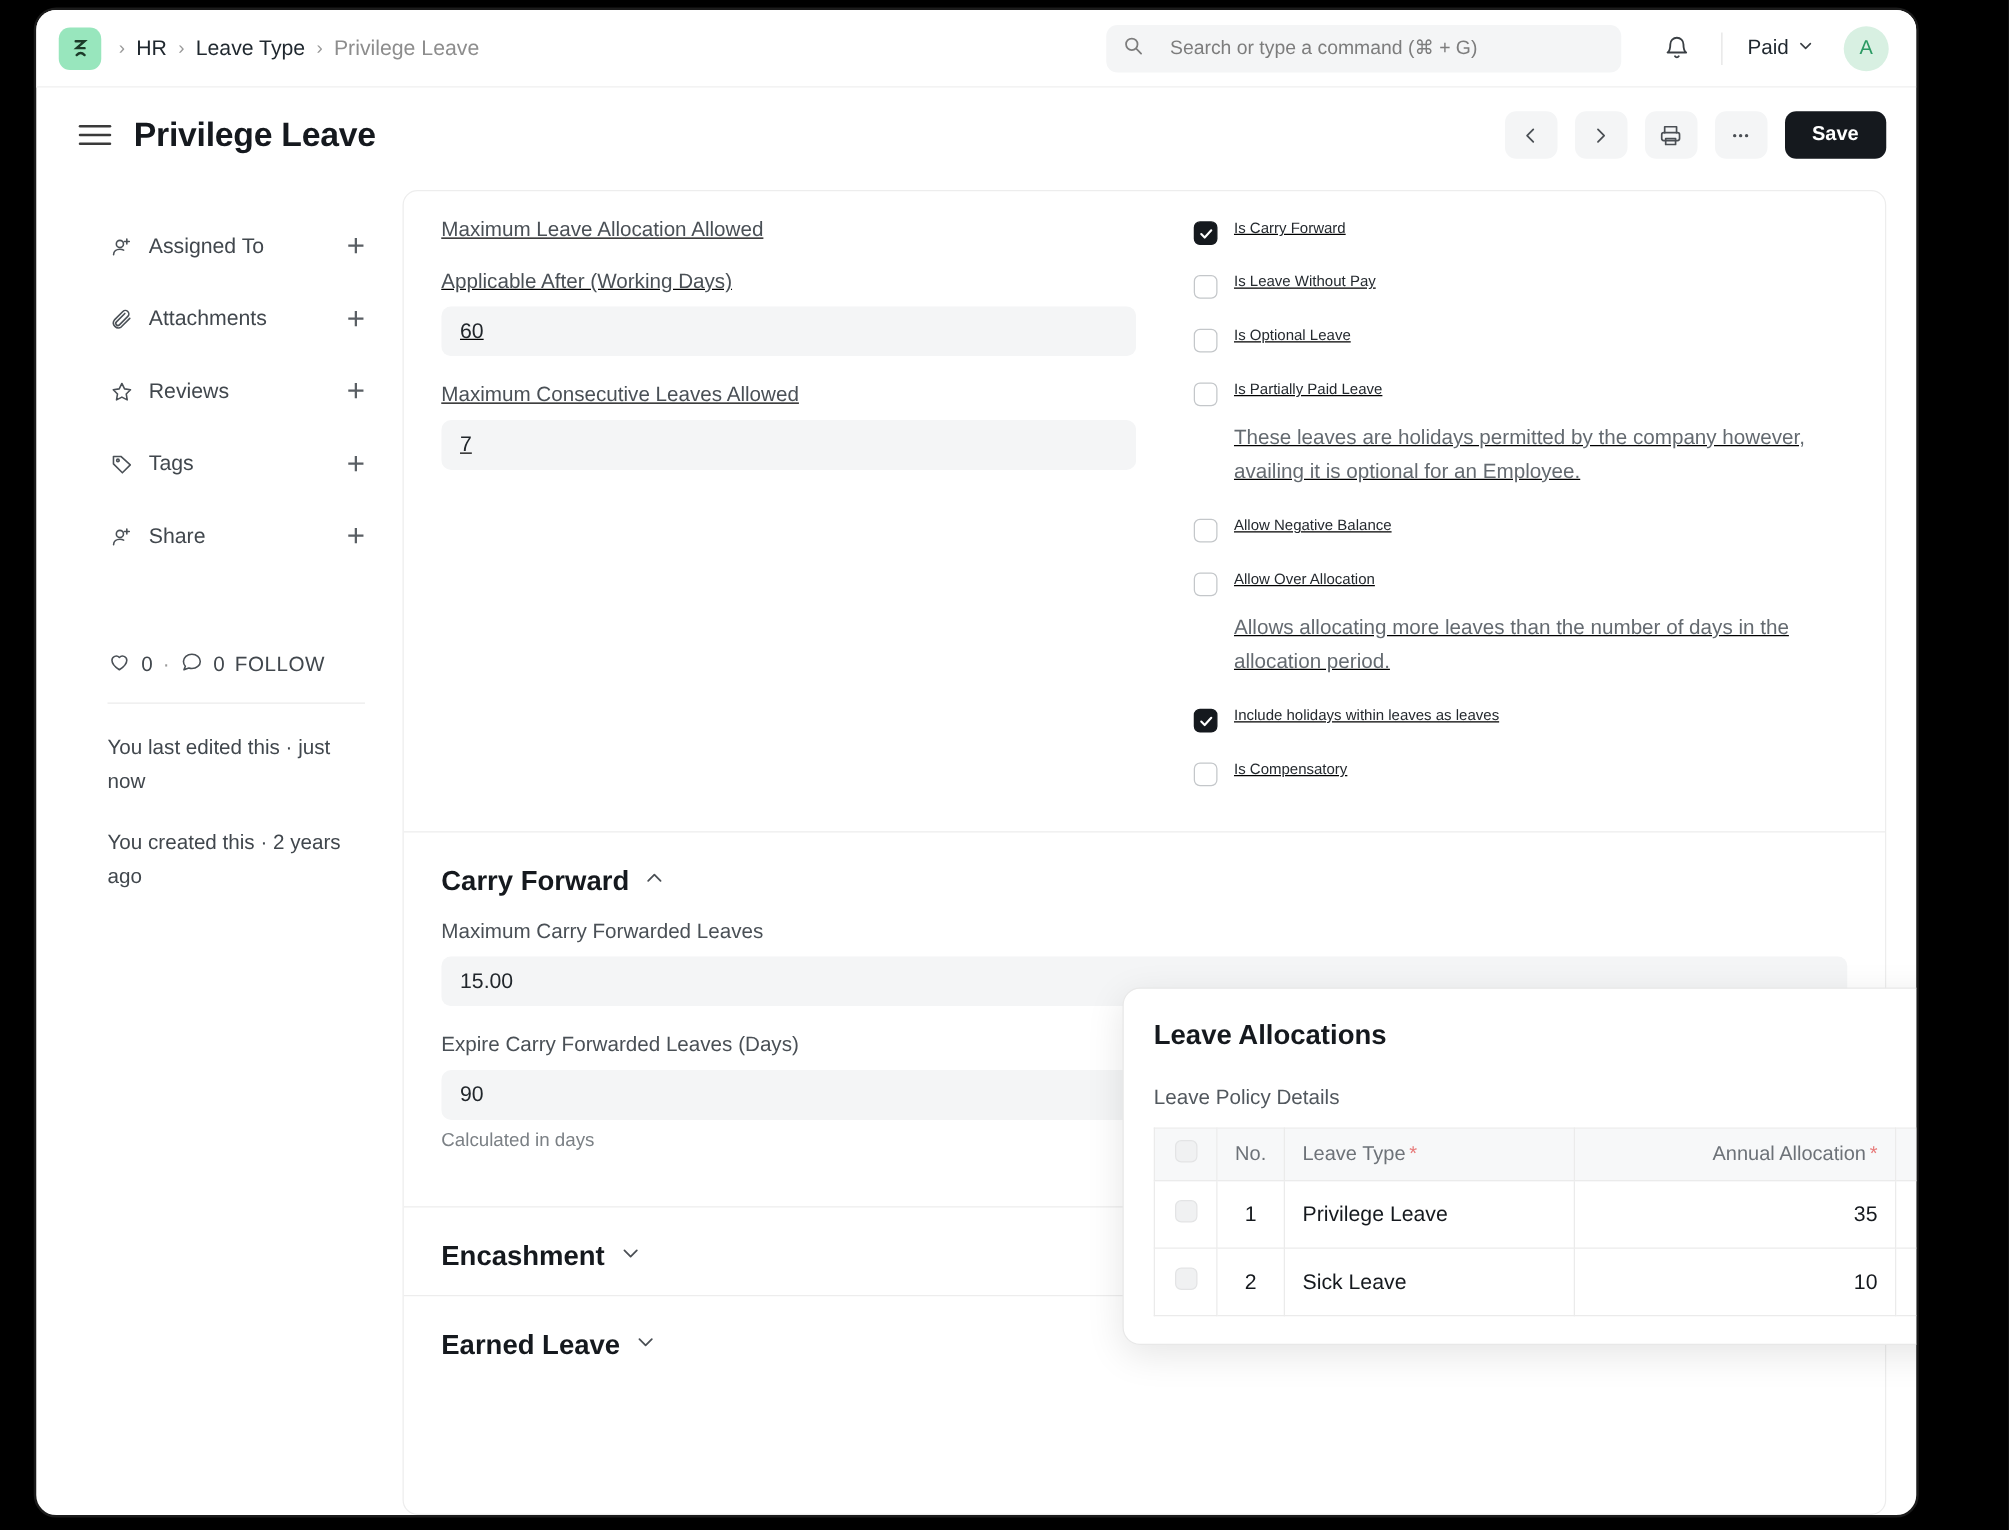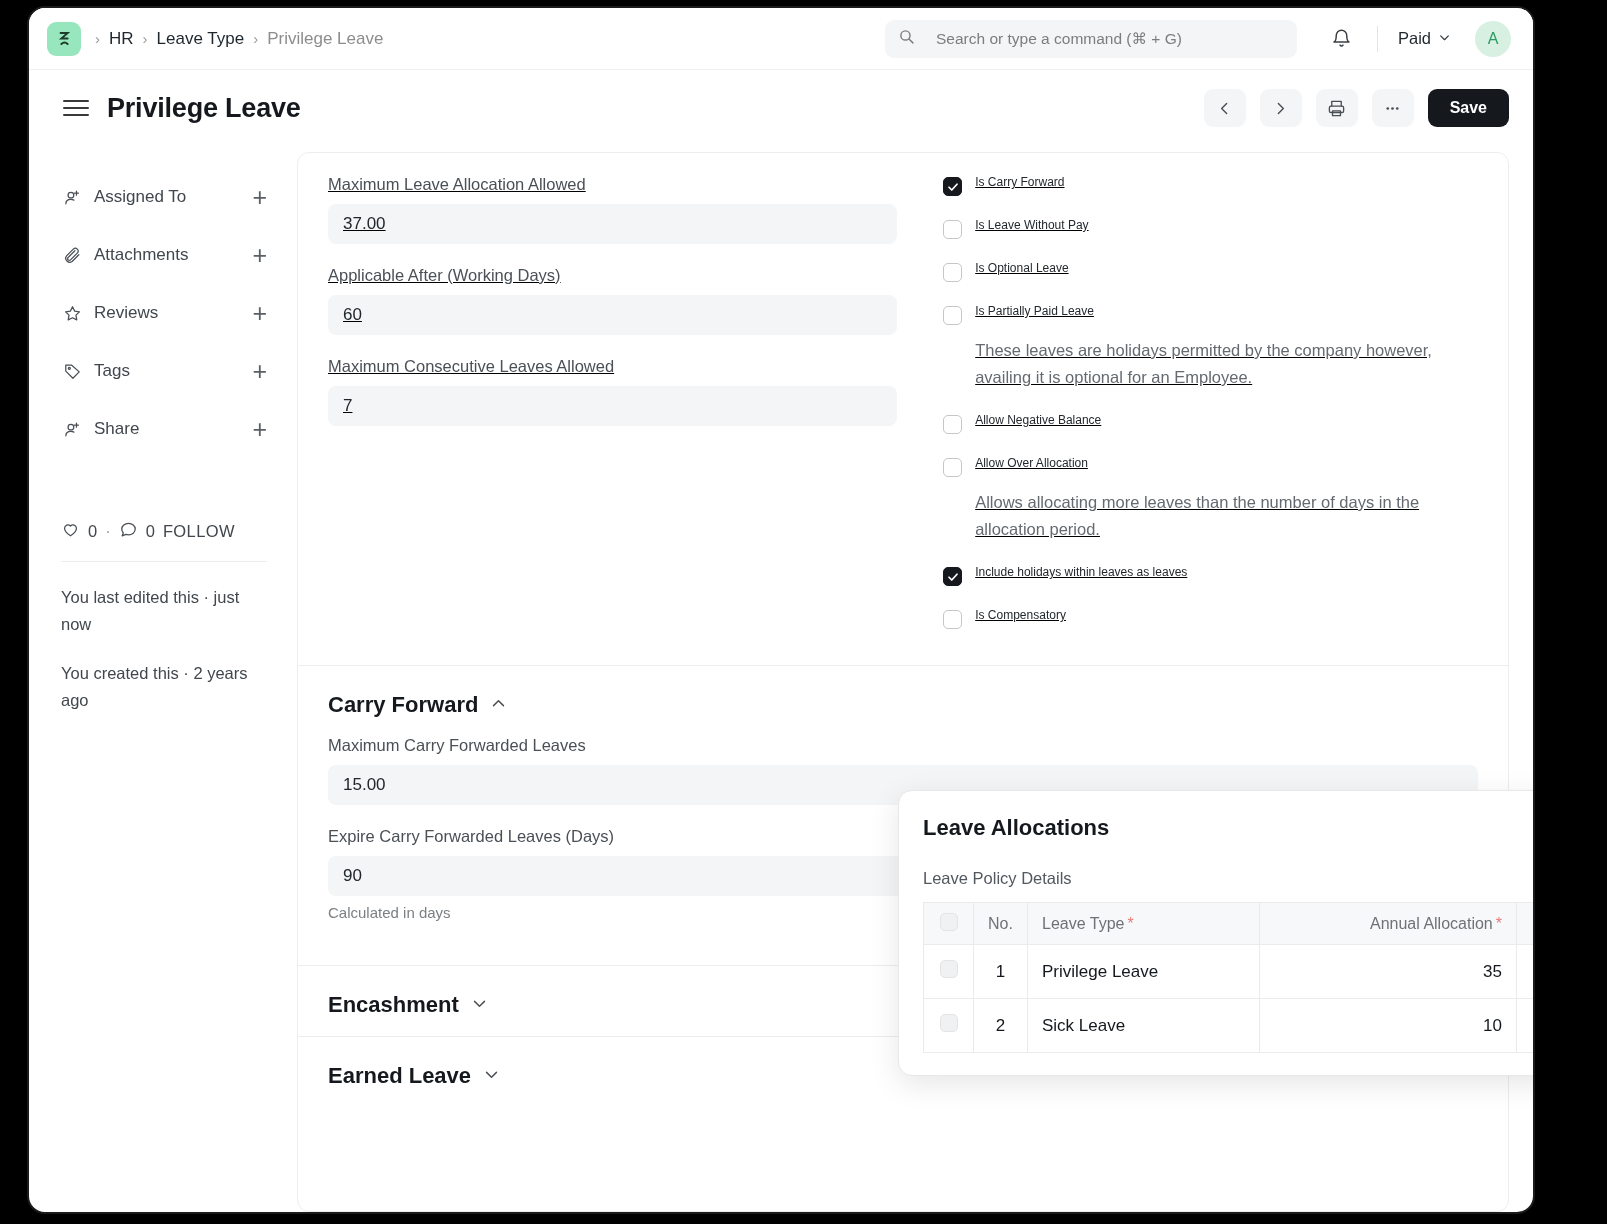--- a/index.html
+++ b/index.html
@@ -81,21 +81,21 @@
     display:flex; align-items:center; justify-content:center; cursor:pointer; border:none;
   }
   .save-btn {
     height:38px; padding:0 22px; border-radius:9px; background:#15191e; color:#fff;
     font-size:16px; font-weight:600; border:none; cursor:pointer;
     font-family:"Liberation Sans", sans-serif;
   }
 
   
   .body-wrap { display:flex; height: calc(100% - 138px); }
-  .sidebar { width: 268px; padding: 22px 30px 0 32px; flex: 0 0 auto; }
+  .sidebar { width: 268px; padding: 22px 30px 0 32px; flex: 0 0 auto; margin-left: 25px; }
   .side-item {
     display:flex; align-items:center; height:58px; cursor:pointer;
   }
   .side-item .ico { width:22px; display:flex; justify-content:center; flex:0 0 auto;}
   .side-item .lbl { font-size:17px; color:#41474d; margin-left:11px; }
   .side-item .plus { margin-left:auto; font-size:25px; color:#5a5f64; line-height:1; font-weight:300;}
   .social { display:flex; align-items:center; gap:8px; margin-top:62px; font-size:16.5px; color:#41474d; }
   .social .dot { color:#9a9a9a; }
   .follow { letter-spacing:0.4px; }
   .hr { height:1px; background:#ececec; margin:18px 0 22px 0; }
@@ -336,21 +336,20 @@
       <div class="meta">You last edited this · just now</div>
       <div class="meta">You created this · 2 years ago</div>
     </div>
 
     <div class="maincard">
 
       <div class="sec-grid">
         <div class="col-left">
           <div class="field">
             <label>Maximum Leave Allocation Allowed</label>
-            <div class="ctl">37.00</div>
           </div>
           <div class="field">
             <label>Applicable After (Working Days)</label>
             <div class="ctl">60</div>
           </div>
           <div class="field">
             <label>Maximum Consecutive Leaves Allowed</label>
             <div class="ctl">7</div>
           </div>
         </div>

